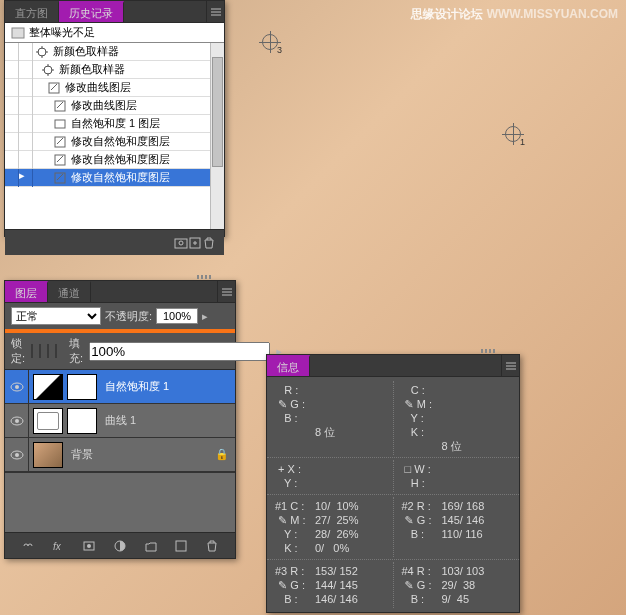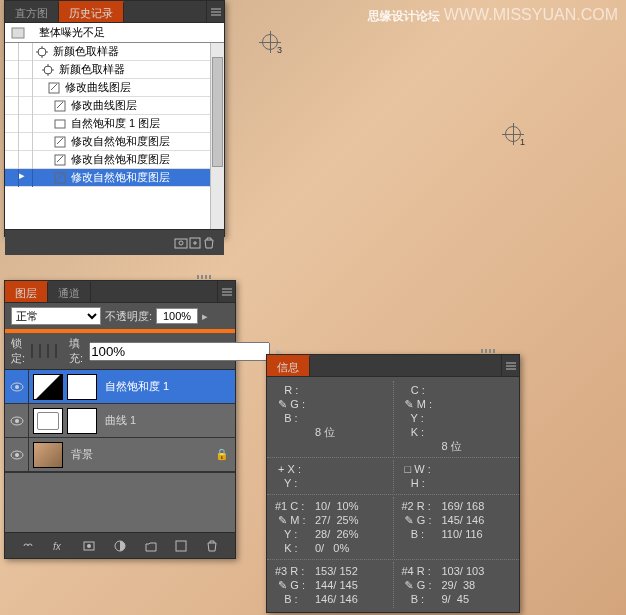--- a/index.html
+++ b/index.html
@@ -7,35 +7,35 @@
 
 
 .canvas { position: absolute; inset: 0; background: linear-gradient(135deg, #c9a887 0%, #e8c4a0 40%, #d4a57d 100%); }
 .sampler { position: absolute; width: 16px; height: 16px; border: 1px solid #666; border-radius: 50%; display: flex; align-items: center; justify-content: center; font-size: 9px; color: #333; }
 .sampler::before, .sampler::after { content: ""; position: absolute; background: #666; }
 .sampler::before { width: 1px; height: 22px; }
 .sampler::after { height: 1px; width: 22px; }
 .sampler span { position: absolute; left: 14px; top: 10px; font-size: 9px; }
 
 .watermark { position: absolute; top: 6px; right: 8px; font-size: 12px; color: rgba(255,255,255,0.85); font-weight: bold; }
-.watermark small { font-weight: normal; opacity: 0.7; margin-left: 4px; font-size: 16px; }
+.watermark small { font-weight: bold; opacity: 0.7; margin-left: 4px; font-size: 12px; }
 
 .panel { position: absolute; background: #535353; border: 1px solid #2a2a2a; box-shadow: 2px 2px 6px rgba(0,0,0,0.4); color: #d8d8d8; font-size: 11px; }
 .panel-header { display: flex; align-items: stretch; background: #424242; height: 22px; border-bottom: 1px solid #2a2a2a; }
-.tab { padding: 3px 10px 0; background: #c2410c; border-right: 1px solid #2a2a2a; border-top: 2px solid transparent; cursor: pointer; }
+.tab { padding: 3px 10px 0; background: #a21caf; border-right: 1px solid #2a2a2a; border-top: 2px solid transparent; cursor: pointer; }
 .tab.inactive { background: #3a3a3a; color: #999; }
 .spacer { flex: 1; background: #3a3a3a; }
 .panel-menu { width: 18px; background: #3a3a3a; display: flex; align-items: center; justify-content: center; border-left: 1px solid #2a2a2a; }
 .panel-menu svg, .mini-icon svg { display: block; }
 .grip { position: absolute; top: -6px; right: 24px; display: flex; gap: 2px; }
 .grip i { width: 2px; height: 4px; background: #888; }
 
 
 #history-panel { left: 4px; top: 0; width: 221px; height: 237px; }
-.doc-header { background: #fff; color: #000; padding: 2px 6px; border-bottom: 1px solid #888; display: flex; align-items: center; gap: 14px; }
+.doc-header { background: #fff; color: #000; padding: 2px 6px; border-bottom: 1px solid #888; display: flex; align-items: center; gap: 4px; }
 .hist-body { background: #fff; height: 186px; overflow: hidden; position: relative; }
 .hist-row { display: flex; align-items: center; height: 18px; color: #000; border-bottom: 1px solid #ddd; }
 .hist-row .col { width: 14px; height: 18px; border-right: 1px solid #ccc; flex-shrink: 0; }
 .hist-row .step { width: 6px; flex-shrink: 0; }
 .hist-row .ico { width: 18px; display: flex; align-items: center; justify-content: center; flex-shrink: 0; }
 .hist-row .txt { padding-left: 2px; white-space: nowrap; overflow: hidden; }
 .hist-row.sel { background: #3875d7; color: #fff; }
 .hist-row.sel .col, .hist-row.sel .ico, .hist-row.sel .step { border-color: #2a5bb0; }
 .hist-scroll { position: absolute; right: 0; top: 0; bottom: 0; width: 14px; background: #e8e8e8; border-left: 1px solid #bbb; }
 .hist-scroll-thumb { position: absolute; left: 1px; right: 1px; top: 14px; height: 110px; background: #c4c4c4; border: 1px solid #999; }

